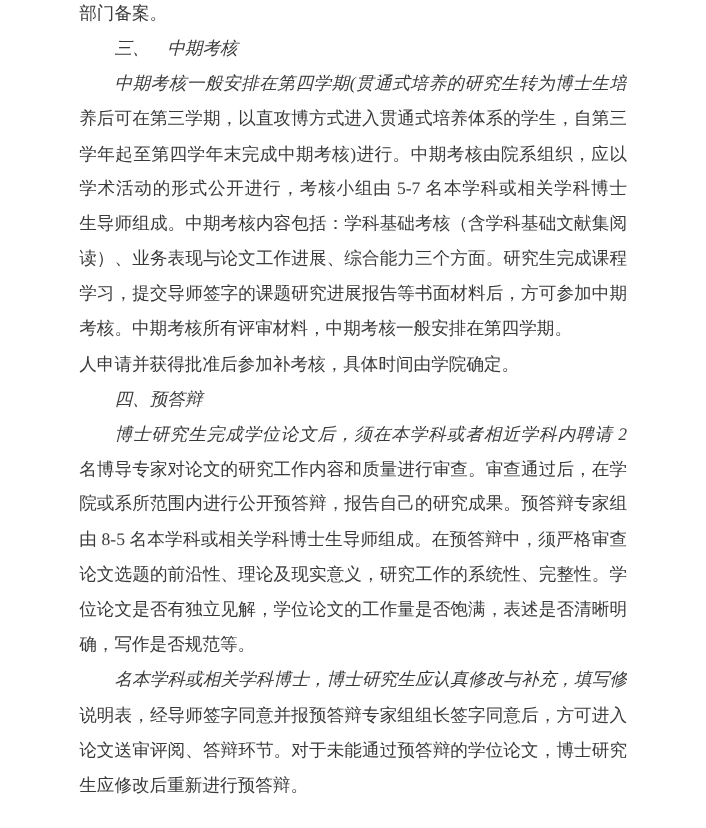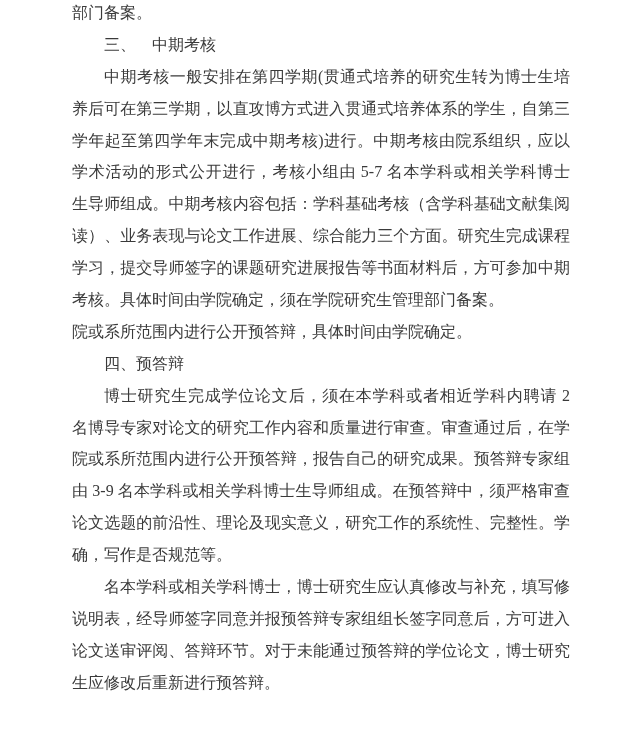--- a/index.html
+++ b/index.html
@@ -30,43 +30,45 @@
     line-height: 31.9px;
     overflow: hidden;
     white-space: normal;
   }
   .line.justify {
     text-align: justify;
     text-align-last: justify;
   }
   .line.indent {
     padding-left: 32px;
+    font-style: italic;
   }
 </style>
 </head>
 <body style="background: rgb(255, 255, 255);">
 
 <div class="page">
   <div class="text-column" id="document-body" style="color: rgb(58, 58, 58);">
       <div class="line">部门备案。</div>
       <div class="line indent">三、　中期考核</div>
       <div class="line indent justify">中期考核一般安排在第四学期(贯通式培养的研究生转为博士生培</div>
       <div class="line justify">养后可在第三学期，以直攻博方式进入贯通式培养体系的学生，自第三</div>
       <div class="line justify">学年起至第四学年末完成中期考核)进行。中期考核由院系组织，应以</div>
       <div class="line justify">学术活动的形式公开进行，考核小组由 5-7 名本学科或相关学科博士</div>
       <div class="line justify">生导师组成。中期考核内容包括：学科基础考核（含学科基础文献集阅</div>
       <div class="line justify">读）、业务表现与论文工作进展、综合能力三个方面。研究生完成课程</div>
       <div class="line justify">学习，提交导师签字的课题研究进展报告等书面材料后，方可参加中期</div>
-      <div class="line">考核。具体时间由学院确定，须在学院研究生管理部门备案。</div>
-      <div class="line">院或系所范围内进行公开预答辩，具体时间由学院确定。</div>
+      <div class="line">考核。中期考核所有评审材料，中期考核一般安排在第四学期。</div>
+      <div class="line">人申请并获得批准后参加补考核，具体时间由学院确定。</div>
       <div class="line indent">四、预答辩</div>
       <div class="line indent justify">博士研究生完成学位论文后，须在本学科或者相近学科内聘请 2</div>
       <div class="line justify">名博导专家对论文的研究工作内容和质量进行审查。审查通过后，在学</div>
       <div class="line justify">院或系所范围内进行公开预答辩，报告自己的研究成果。预答辩专家组</div>
-      <div class="line justify">由 3-9 名本学科或相关学科博士生导师组成。在预答辩中，须严格审查</div>
+      <div class="line justify">由 8-5 名本学科或相关学科博士生导师组成。在预答辩中，须严格审查</div>
       <div class="line justify">论文选题的前沿性、理论及现实意义，研究工作的系统性、完整性。学</div>
+      <div class="line justify">位论文是否有独立见解，学位论文的工作量是否饱满，表述是否清晰明</div>
       <div class="line">确，写作是否规范等。</div>
       <div class="line indent justify">名本学科或相关学科博士，博士研究生应认真修改与补充，填写修改</div>
       <div class="line justify">说明表，经导师签字同意并报预答辩专家组组长签字同意后，方可进入</div>
       <div class="line justify">论文送审评阅、答辩环节。对于未能通过预答辩的学位论文，博士研究</div>
       <div class="line">生应修改后重新进行预答辩。</div>
     </div>
 </div>
 
 </body></html>

